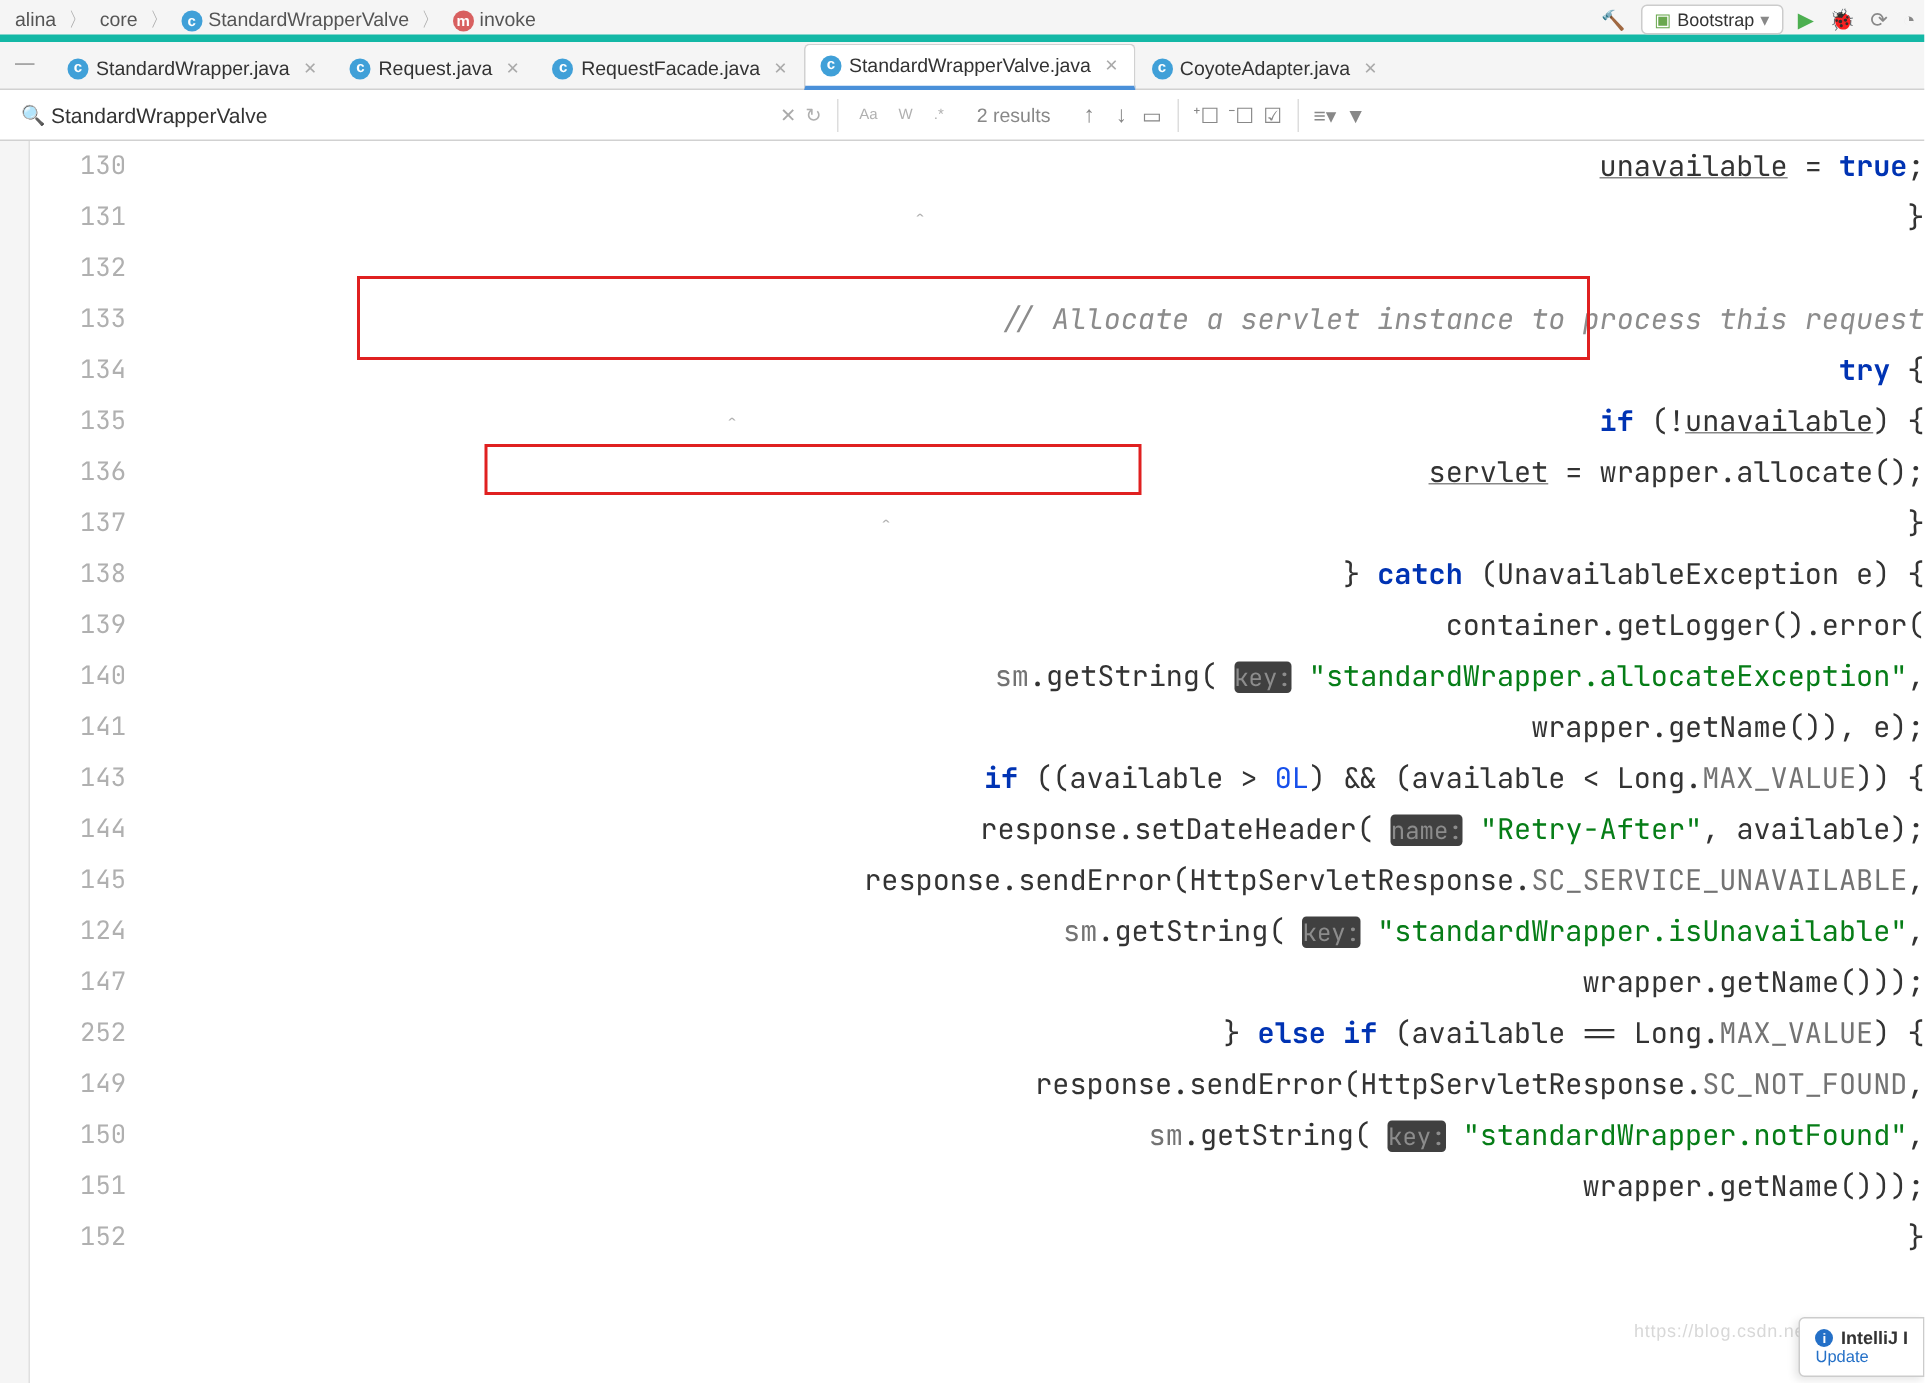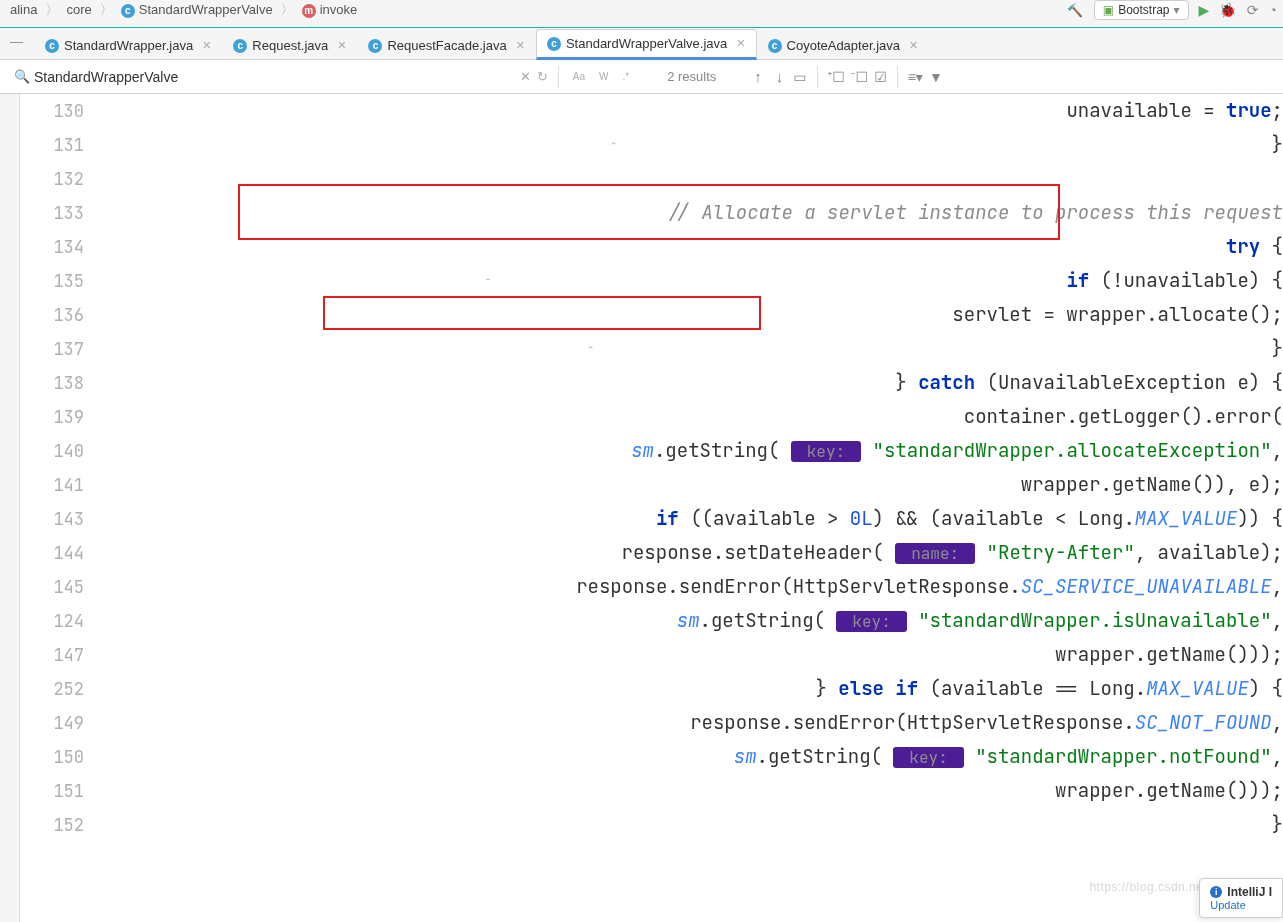--- a/index.html
+++ b/index.html
@@ -1,17 +1,17 @@
 <!DOCTYPE html>
 <html><head>
 <meta charset="utf-8">
 <style>
   * { box-sizing: border-box; margin: 0; padding: 0; }
   body { font-family: "Segoe UI", Arial, sans-serif; font-size: 13px; background: #fff; color: #333; overflow: hidden; width: 1283px; height: 922px; position: relative; }
-  .top-bar { height: 28px; display: flex; align-items: flex-start; padding: 0 6px; border-bottom: 1px solid #14b8a6; background: #f5f5f5; }
+  .top-bar { height: 28px; display: flex; align-items: flex-end; padding: 0 6px; border-bottom: 5px solid #14b8a6; background: #f5f5f5; }
   .breadcrumb { display: flex; align-items: center; gap: 4px; color: #555; }
   .crumb { padding: 2px 4px; }
   .crumb-sep { color: #aaa; }
   .crumb-icon-c { background: #40a0d8; color: #fff; border-radius: 50%; width: 14px; height: 14px; display: inline-flex; align-items: center; justify-content: center; font-size: 10px; font-weight: bold; margin-right: 4px; }
   .crumb-icon-m { background: #d86060; color: #fff; border-radius: 50%; width: 14px; height: 14px; display: inline-flex; align-items: center; justify-content: center; font-size: 10px; font-weight: bold; margin-right: 4px; }
   .top-right { margin-left: auto; display: flex; align-items: center; gap: 10px; }
   .run-config { border: 1px solid #ccc; border-radius: 4px; padding: 2px 8px; display: flex; align-items: center; gap: 4px; background: #fff; font-size: 12px; color: #333;}
   .hammer { color: #5a9e6f; }
   .play-icon { color: #4caf50; font-size: 14px; }
   .bug-icon { color: #4caf50; font-size: 14px; }
@@ -23,41 +23,41 @@
   .tab.active { background: #fff; border: 1px solid #d1d1d1; border-bottom: 3px solid #4a90d9; margin-bottom: -1px; border-top-left-radius: 4px; border-top-right-radius: 4px;}
   .tab .file-icon { background: #40a0d8; color: #fff; border-radius: 50%; width: 14px; height: 14px; display: inline-flex; align-items: center; justify-content: center; font-size: 10px; font-weight: bold; }
   .tab-close { color: #aaa; font-size: 11px; margin-left: 4px; }
 
   .search-row { height: 34px; display: flex; align-items: center; border-bottom: 1px solid #d1d1d1; padding: 0 6px 0 34px; background: #fff; gap: 6px; }
   .search-glass { color: #888; position: absolute; left: 14px; }
   .search-input { border: none; outline: none; font-size: 14px; color: #333; flex: 0 0 480px; }
   .search-x { color: #aaa; cursor: pointer; }
   .pill { color: #b0b0b0; font-size: 10px; padding: 2px 4px; }
   .hist-icon { color: #b0b0b0; }
-  .results { color: #888; margin: 0 28px; font-size: 13px; }
+  .results { color: #888; margin: 0 12px; font-size: 13px; }
   .divider-v { width: 1px; height: 22px; background: #ddd; margin: 0 4px; }
   .nav-arrow { color: #888; font-size: 15px; padding: 0 4px; cursor:pointer; }
   .sel-icon { color: #888; font-size: 14px; }
 
   .main-area { display: flex; height: calc(922px - 28px - 32px - 34px); }
   .left-structure { width: 20px; background: #f5f5f5; border-right: 1px solid #e0e0e0; position: relative; overflow: hidden; font-size: 11px; color: #888;}
   .editor { flex: 1; background: #fff; position: relative; font-family: "JetBrains Mono", "Consolas", monospace; font-size: 19px; overflow: hidden; }
 
   .line { display: flex; height: 34px; justify-content: space-between; }
   .lineno { width: 80px; text-align: right; padding-right: 16px; color: #b0b0b0; font-family: "JetBrains Mono", "Consolas", monospace; font-size: 17px; line-height: 34px; background:#fff;}
   .fold { width: 20px; text-align: center; color: #b0b0b0; line-height: 34px; font-size: 10px; }
   .code { white-space: pre; line-height: 34px; padding-left: 8px; }
 
   .kw { color: #0033b3; font-weight: bold; }
   .str { color: #067d17; }
   .num { color: #1750eb; }
-  .static-field { color: #3b82f6; font-style: italic; }
+  .static-field { color: #737373; }
   .comment { color: #8c8c8c; font-style: italic; }
-  .param-hint { background: #4c1d95; color: #8c8c8c; border-radius: 3px; padding: 0 16px; font-size: 16px; font-style: normal;}
-  .underline { text-decoration-color: #888; }
+  .param-hint { background: #404040; color: #8c8c8c; border-radius: 3px; padding: 0 0; font-size: 16px; font-style: normal;}
+  .underline { text-decoration: underline; text-decoration-color: #888; }
 
   .red-box { position: absolute; border: 2px solid #e02020; pointer-events: none; }
   .box1 { left: 218px; top: 90px; width: 822px; height: 56px; }
   .box2 { left: 303px; top: 202px; width: 438px; height: 34px; }
 
   .notif { position: absolute; right: 0; bottom: 4px; background: #fff; border: 1px solid #ccc; border-radius: 4px 0 0 4px; padding: 6px 10px; box-shadow: -2px 2px 6px rgba(0,0,0,0.1); font-size: 12px; }
   .notif-title { font-weight: bold; display:flex; align-items:center; gap:5px;}
   .notif-link { color: #2470c7; font-size: 11px; }
   .info-dot { width:12px; height:12px; background:#2470c7; color:#fff; border-radius:50%; display:inline-flex; align-items:center; justify-content:center; font-size:9px; font-weight:bold;}
   .watermark { position:absolute; right: 14px; bottom: 28px; color: #d8d8d8; font-size: 12px; font-family: sans-serif; letter-spacing: 0.5px;}

